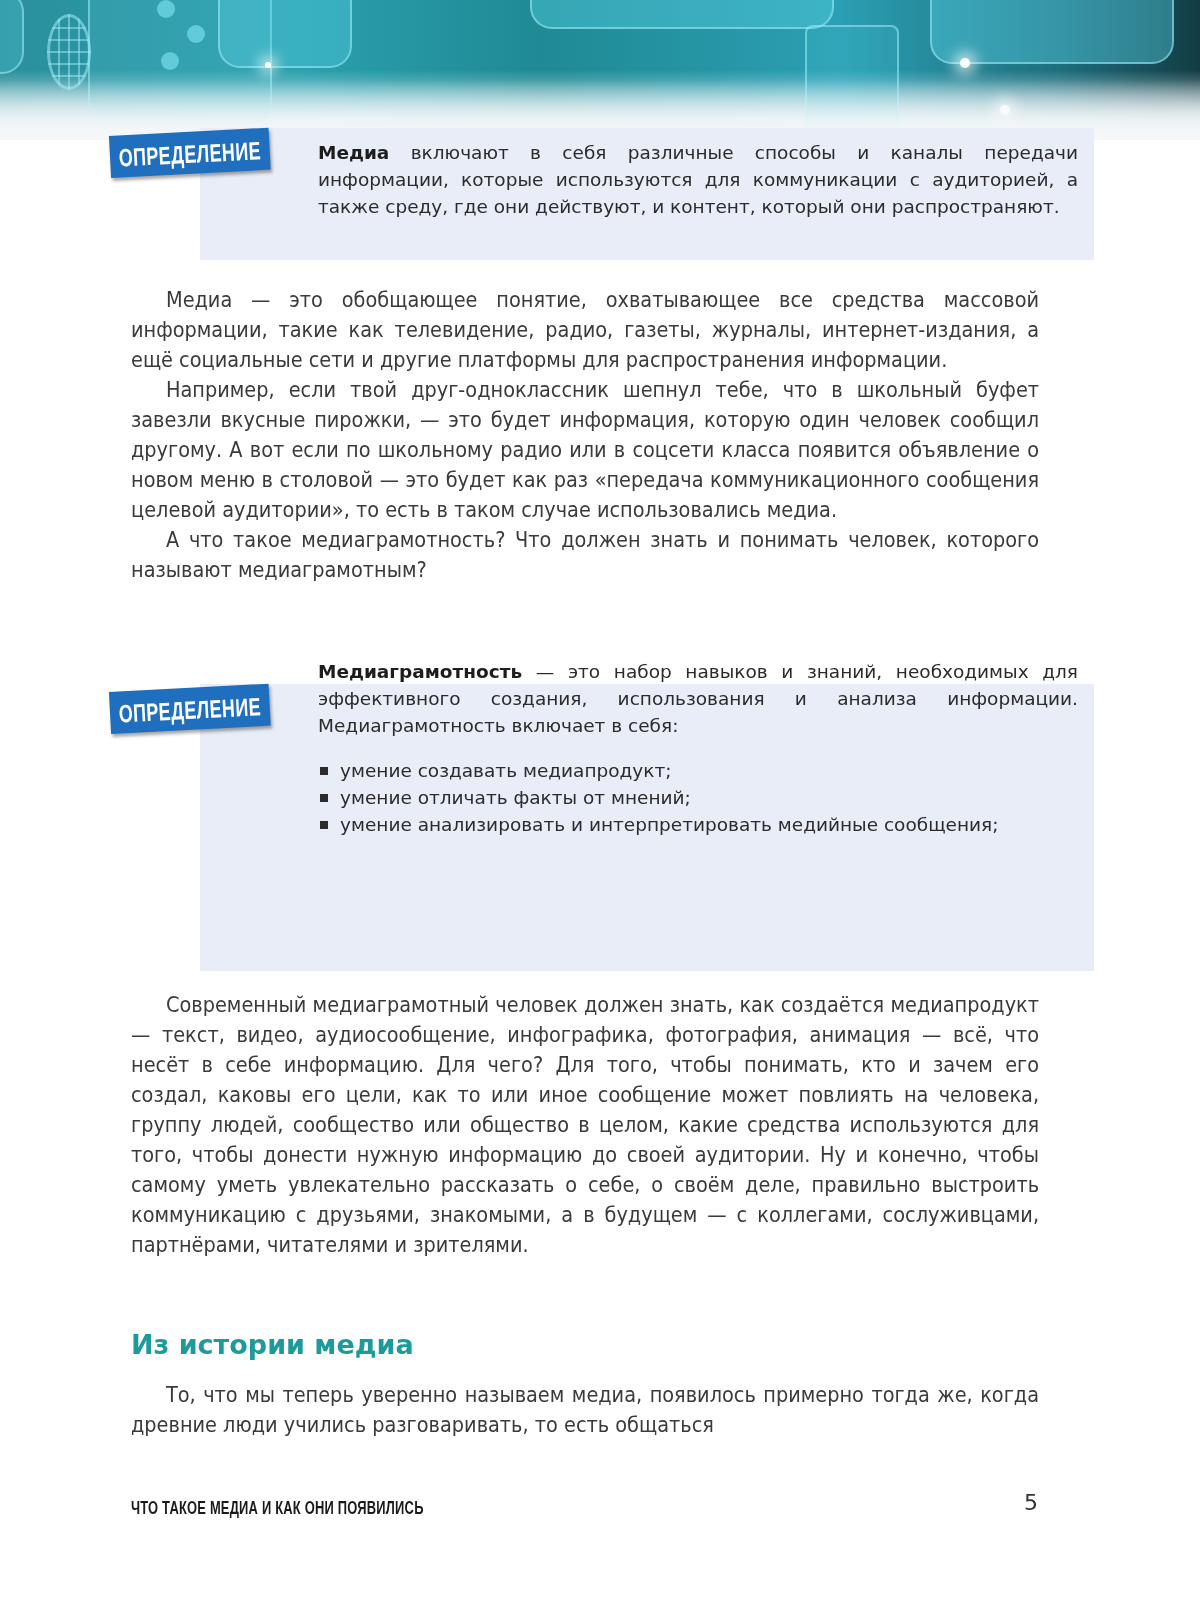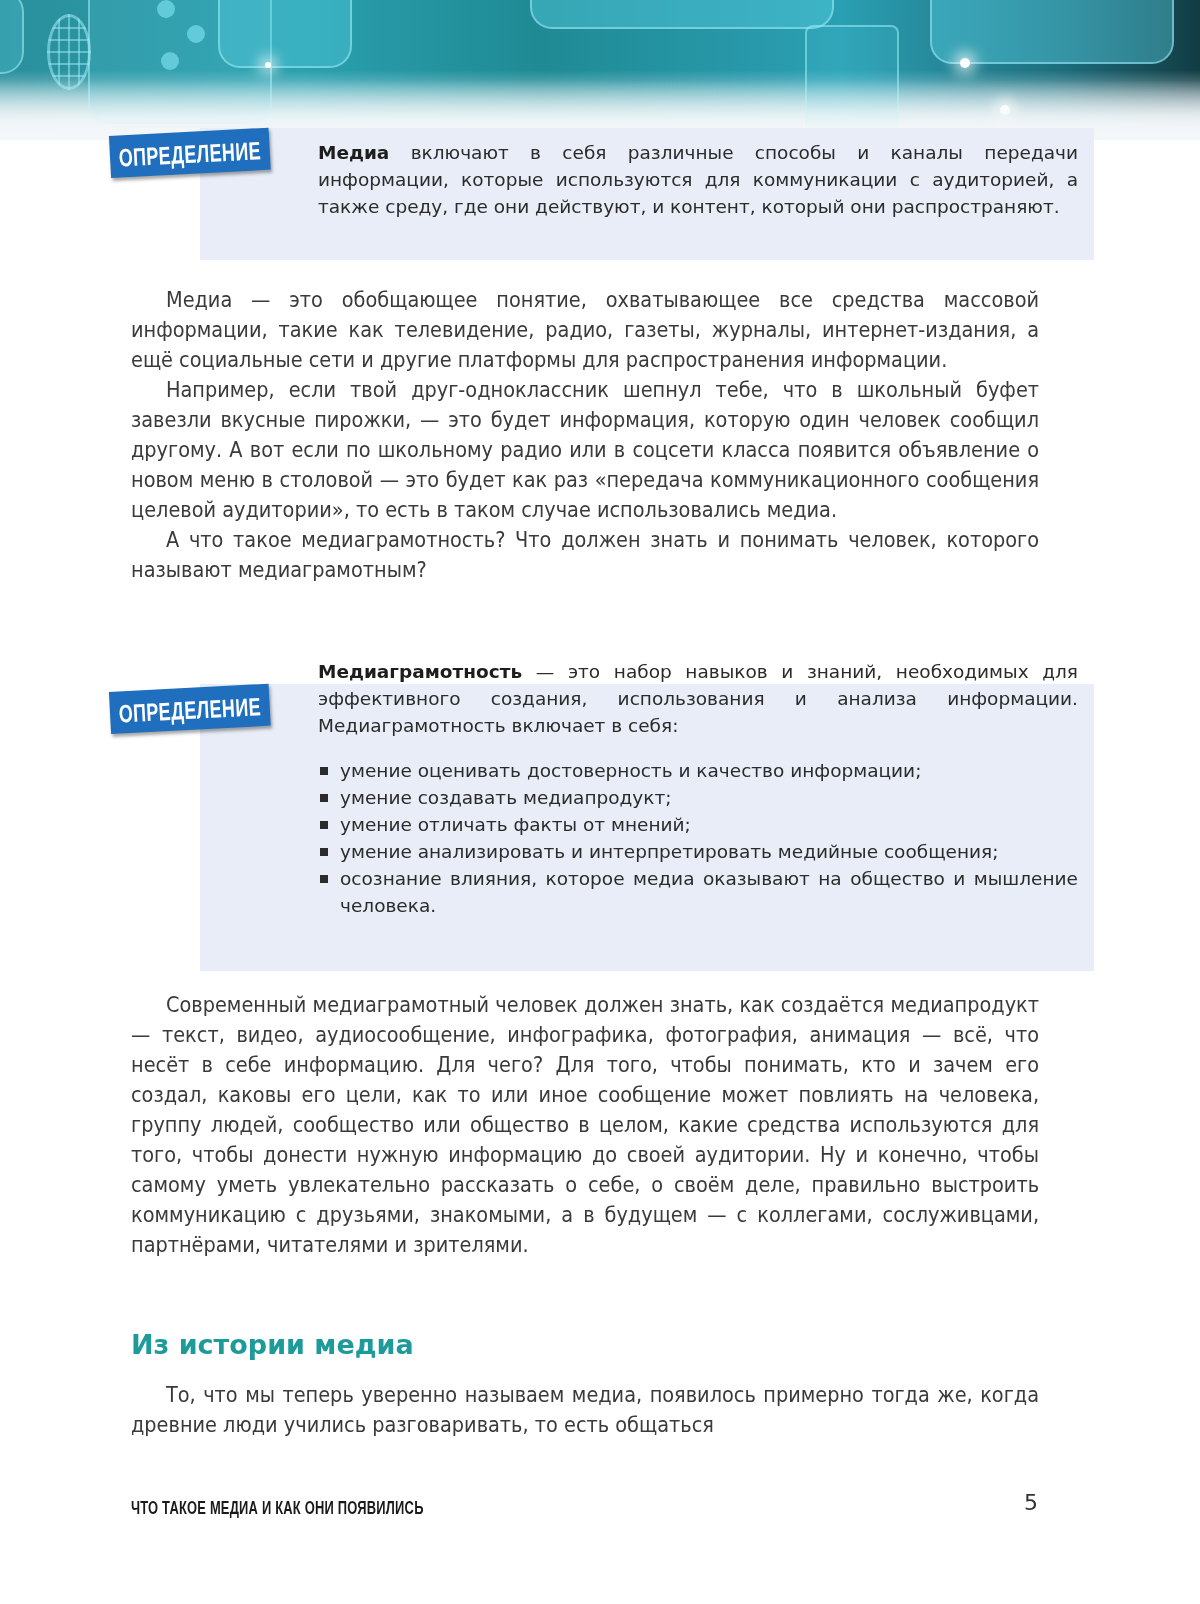--- a/index.html
+++ b/index.html
@@ -207,25 +207,23 @@
   <p>А что такое медиаграмотность? Что должен знать и понимать человек, которого называют медиаграмотным?</p>
 </div>
 
 <div class="def-block" style="top:684px; height:287px;"></div>
 <div class="def-tag" style="left:110px; top:692px;">ОПРЕДЕЛЕНИЕ</div>
 <div class="def-text" style="top:658px;">
   <div>
     <b>Медиаграмотность</b><span> — это набор навыков и знаний, необходимых для эффективного создания, использования и анализа информации. Медиаграмотность включает в себя:</span>
   </div>
   <ul class="def-list" style="margin-top:18px;">
-    <li><span class="bullet"></span><span>умение оценивать достоверность и качество информации;</span></li>
     <li><span class="bullet"></span><span>умение создавать медиапродукт;</span></li>
     <li><span class="bullet"></span><span>умение отличать факты от мнений;</span></li>
     <li><span class="bullet"></span><span>умение анализировать и интерпретировать медийные сообщения;</span></li>
-    <li><span class="bullet"></span><span>осознание влияния, которое медиа оказывают на общество и мышление человека.</span></li>
   </ul>
 </div>
 
 <div class="body-text" style="top:990px;">
   <p>Современный медиаграмотный человек должен знать, как создаётся медиапродукт — текст, видео, аудиосообщение, инфографика, фотография, анимация — всё, что несёт в себе информацию. Для чего? Для того, чтобы понимать, кто и зачем его создал, каковы его цели, как то или иное сообщение может повлиять на человека, группу людей, сообщество или общество в целом, какие средства используются для того, чтобы донести нужную информацию до своей аудитории. Ну и конечно, чтобы самому уметь увлекательно рассказать о себе, о своём деле, правильно выстроить коммуникацию с друзьями, знакомыми, а в будущем — с коллегами, сослуживцами, партнёрами, читателями и зрителями.</p>
 </div>
 
 <h2 class="section-heading">Из истории медиа</h2>
 
 <div class="body-text" style="top:1380px;">

